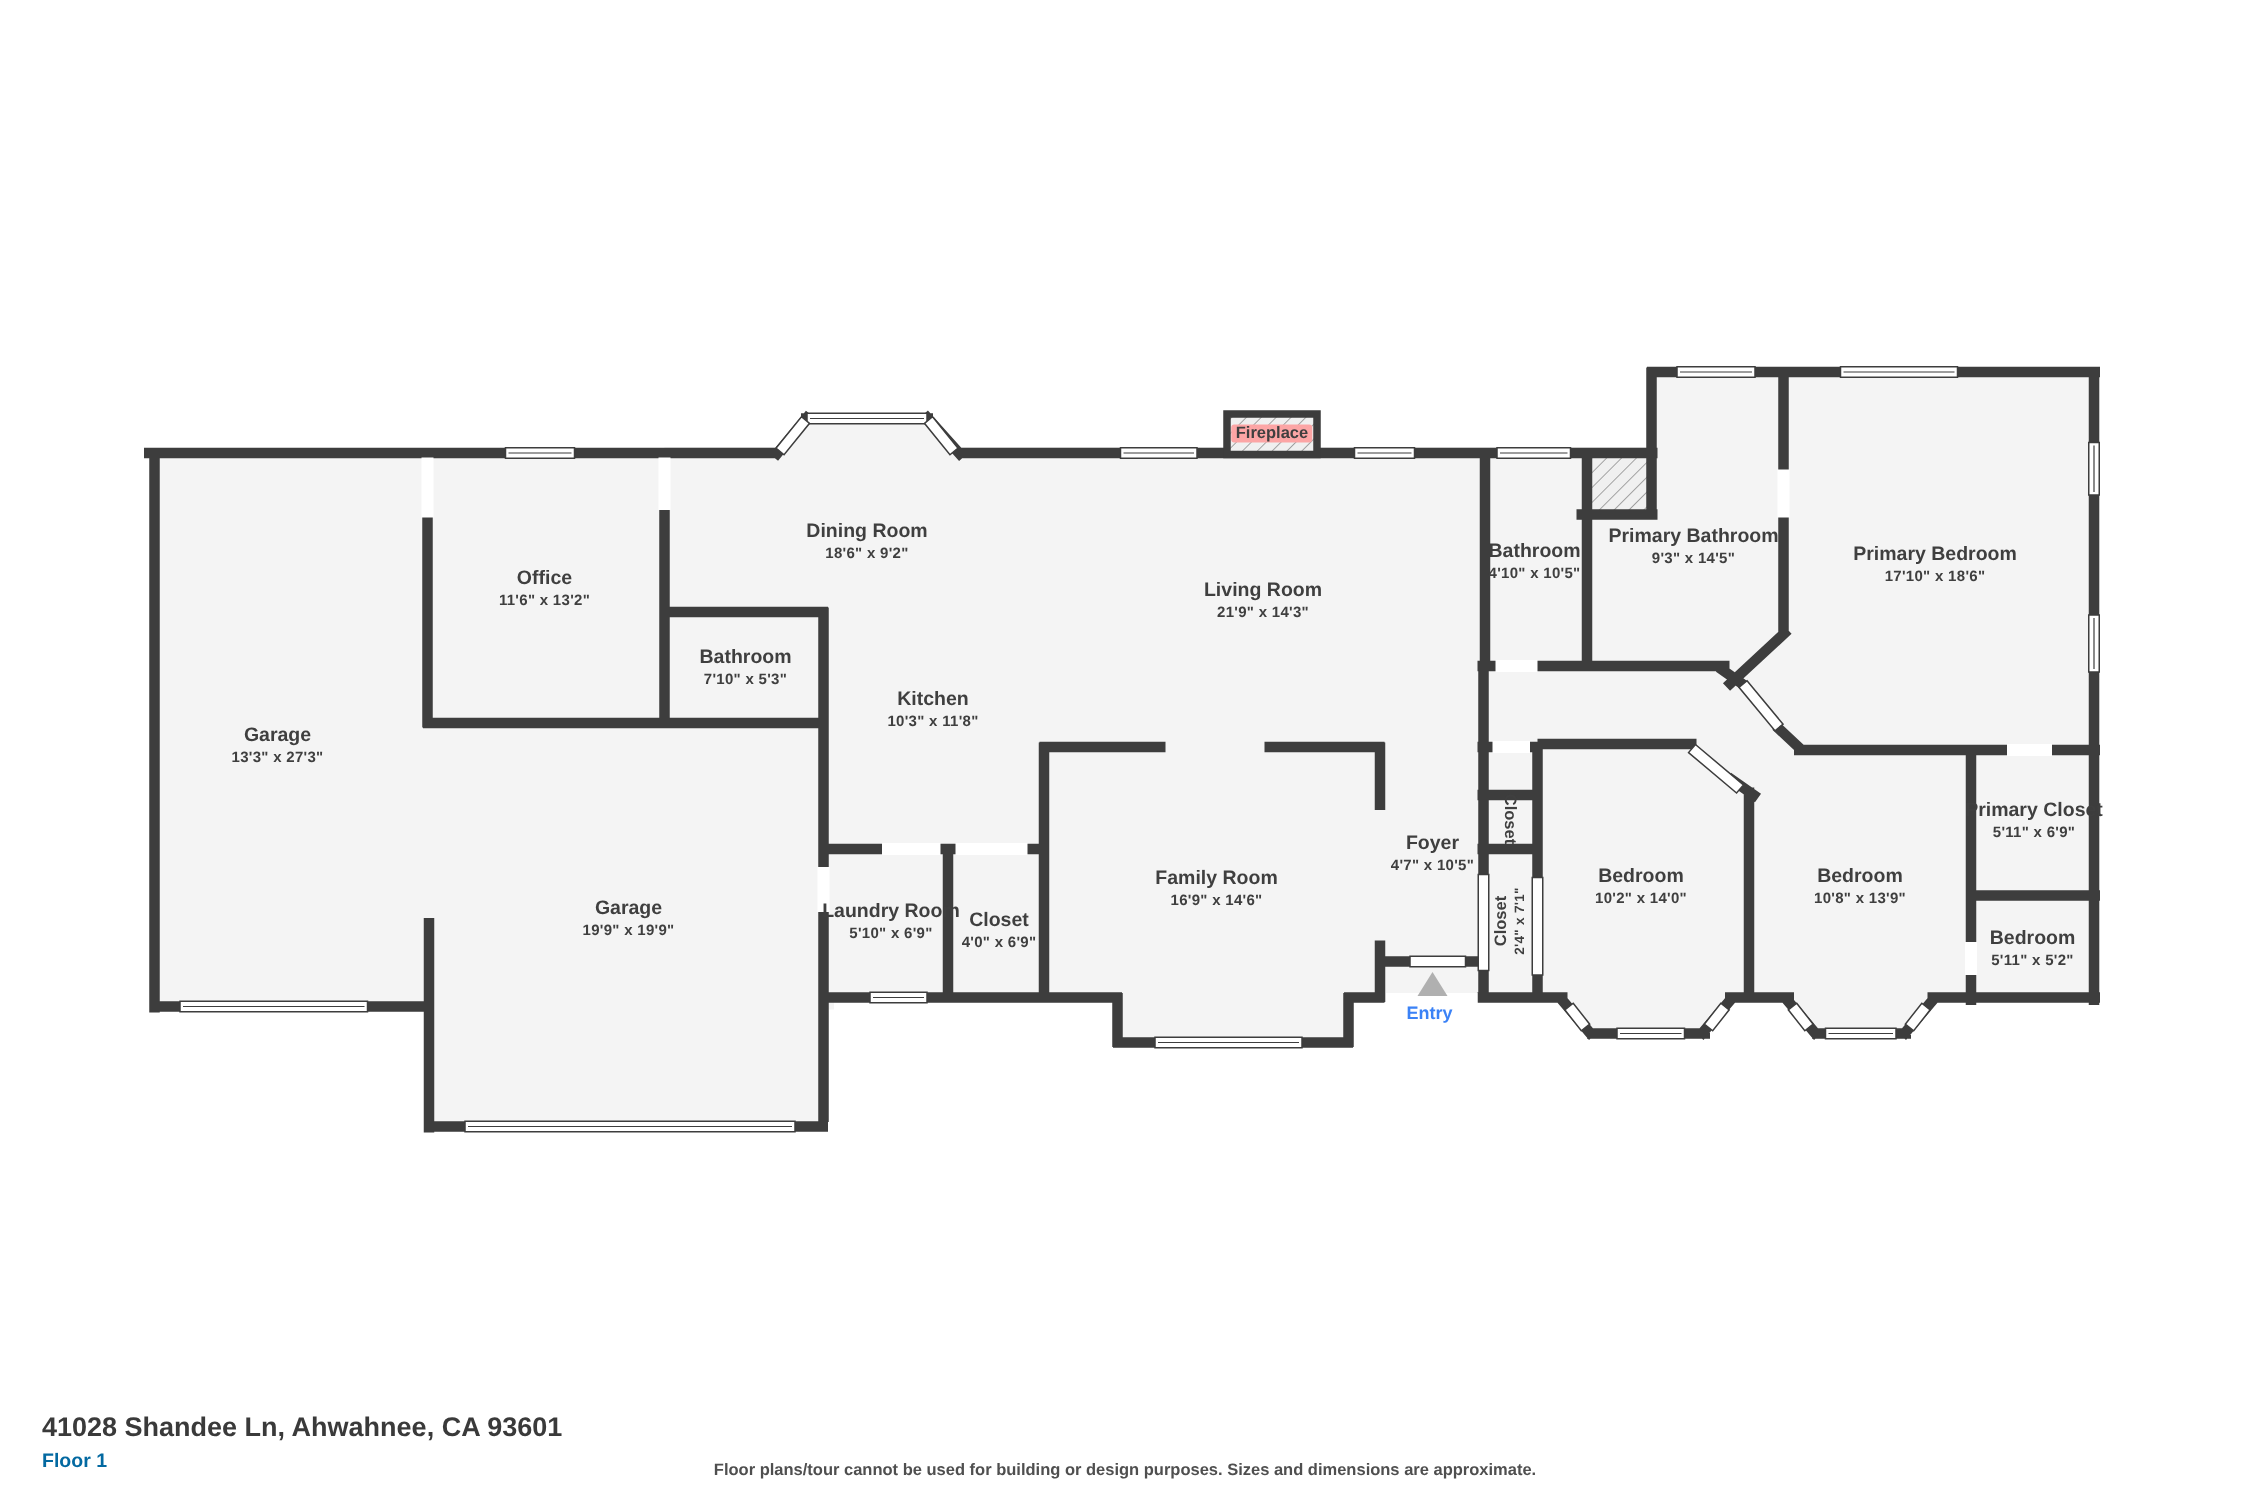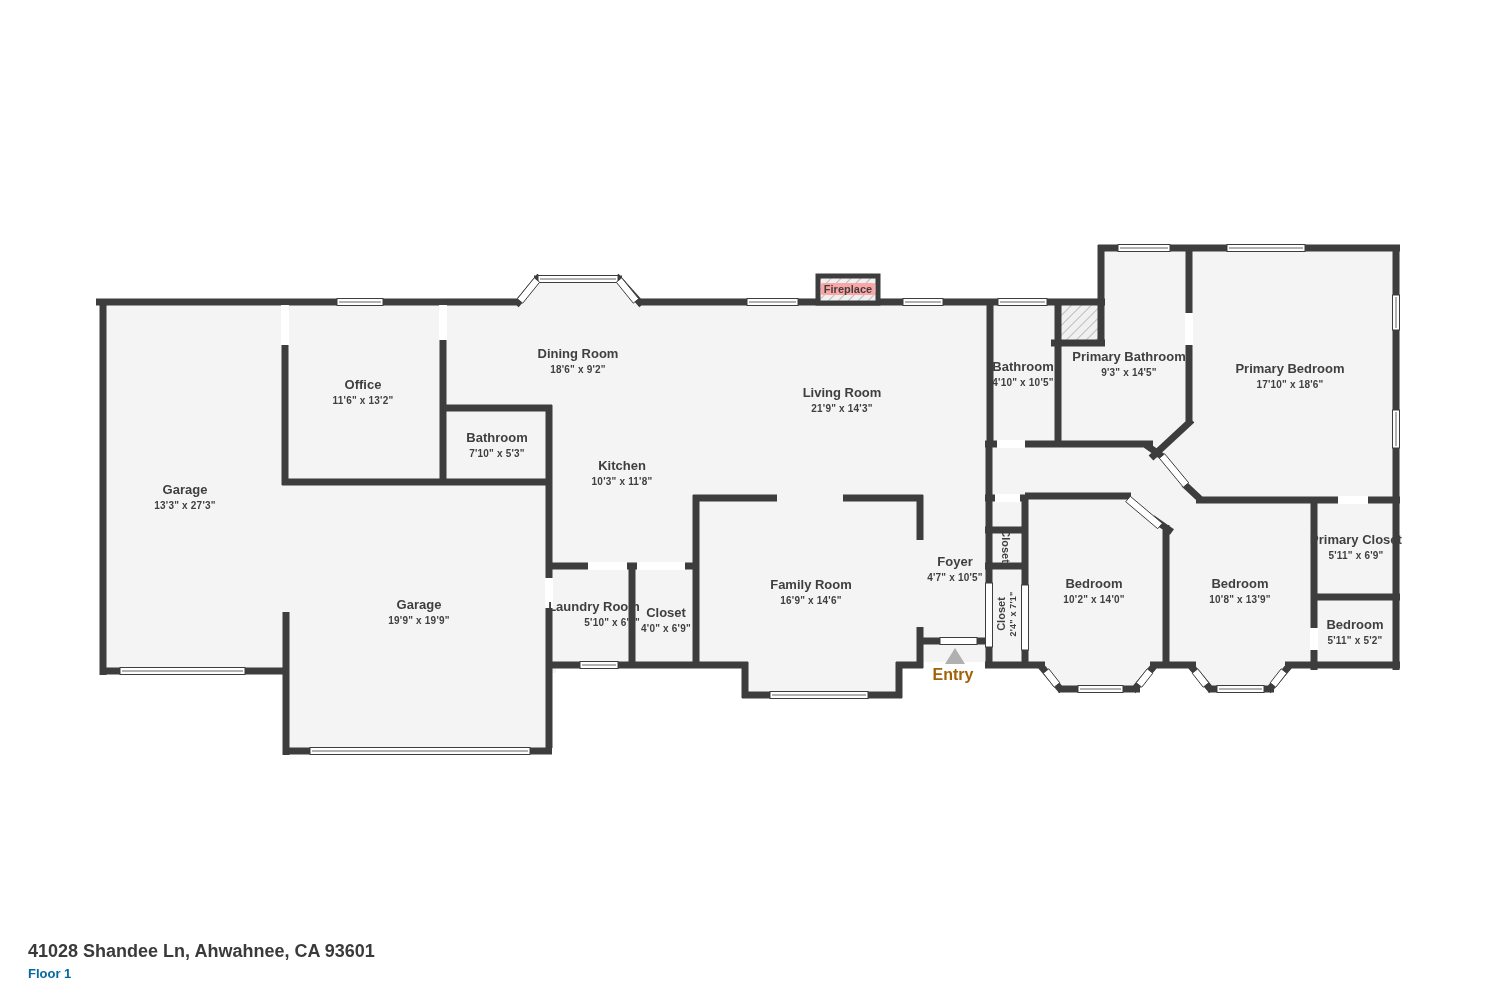--- a/index.html
+++ b/index.html
@@ -9,22 +9,22 @@
   .lbl{position:absolute;transform:translate(-50%,-50%);text-align:center;color:#3f3f3f;
        line-height:1.3;white-space:nowrap;z-index:3;}
   .lbl .nm{display:block;font-size:13px;font-weight:700;}
   .lbl .dm{display:block;font-size:10px;font-weight:600;letter-spacing:.2px;}
   .lbl.small .nm{font-size:11px;}
   .lbl.small .dm{font-size:9px;}
   .rot90{transform:translate(-50%,-50%) rotate(90deg);}
   .rotm90{transform:translate(-50%,-50%) rotate(-90deg);}
   .fireplace-lbl{position:absolute;transform:translate(-50%,-50%);font-size:11px;font-weight:700;
        color:#3f3f3f;background:#fca5a5;padding:0 3px;border-radius:2px;z-index:3;white-space:nowrap;}
-  .entry-lbl{position:absolute;transform:translate(-50%,-50%);font-size:16px;font-weight:700;
-       color:#a16207;z-index:3;}
+  .entry-lbl{position:absolute;transform:translate(-50%,-50%);font-size:12px;font-weight:700;
+       color:#3b82f6;z-index:3;}
   .addr{position:absolute;left:28px;top:941px;font-size:18px;font-weight:700;color:#3a3a3a;}
   .floor{position:absolute;left:28px;top:966px;font-size:13px;font-weight:700;color:#0369a1;}
   .disclaimer{position:absolute;left:0;right:0;top:974px;text-align:center;font-size:11px;
        font-weight:700;color:#4f4f4f;}
 </style>
 </head>
 <body>
 
 <div class="page">
 
@@ -183,21 +183,21 @@
     <span class="dm">21'9" x 14'3"</span>
   </div>
   <div class="lbl" style="left:622px;top:473px;">
     <span class="nm">Kitchen</span>
     <span class="dm">10'3" x 11'8"</span>
   </div>
   <div class="lbl" style="left:419px;top:612px;">
     <span class="nm">Garage</span>
     <span class="dm">19'9" x 19'9"</span>
   </div>
-  <div class="lbl" style="left:594px;top:614px;text-align:right;">
+  <div class="lbl" style="left:594px;top:614px;">
     <span class="nm">Laundry Room</span>
     <span class="dm">5'10" x 6'9"</span>
   </div>
   <div class="lbl" style="left:666px;top:620px;">
     <span class="nm">Closet</span>
     <span class="dm">4'0" x 6'9"</span>
   </div>
   <div class="lbl" style="left:811px;top:592px;">
     <span class="nm">Family Room</span>
     <span class="dm">16'9" x 14'6"</span>
@@ -240,14 +240,15 @@
   <div class="lbl" style="left:1290px;top:376px;">
     <span class="nm">Primary Bedroom</span>
     <span class="dm">17'10" x 18'6"</span>
   </div>
 
   <div class="fireplace-lbl" style="left:848px;top:289px;">Fireplace</div>
   <div class="entry-lbl" style="left:953px;top:675px;">Entry</div>
 
   <div class="addr">41028 Shandee Ln, Ahwahnee, CA 93601</div>
   <div class="floor">Floor 1</div>
+  <div class="disclaimer">Floor plans/tour cannot be used for building or design purposes. Sizes and dimensions are approximate.</div>
 
 </div>
 
 </body></html>

